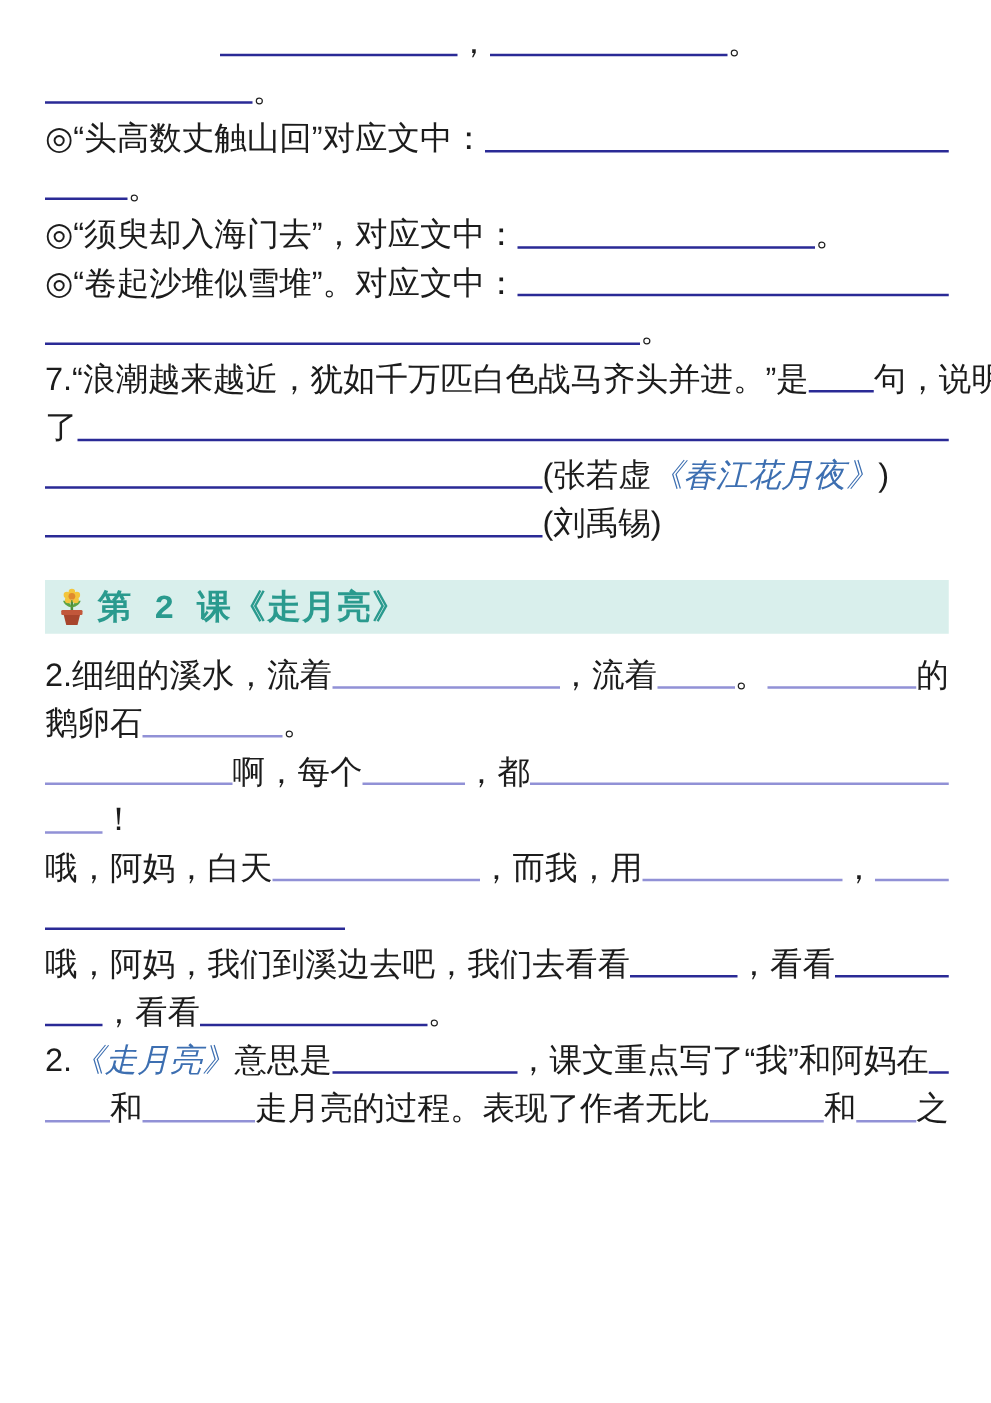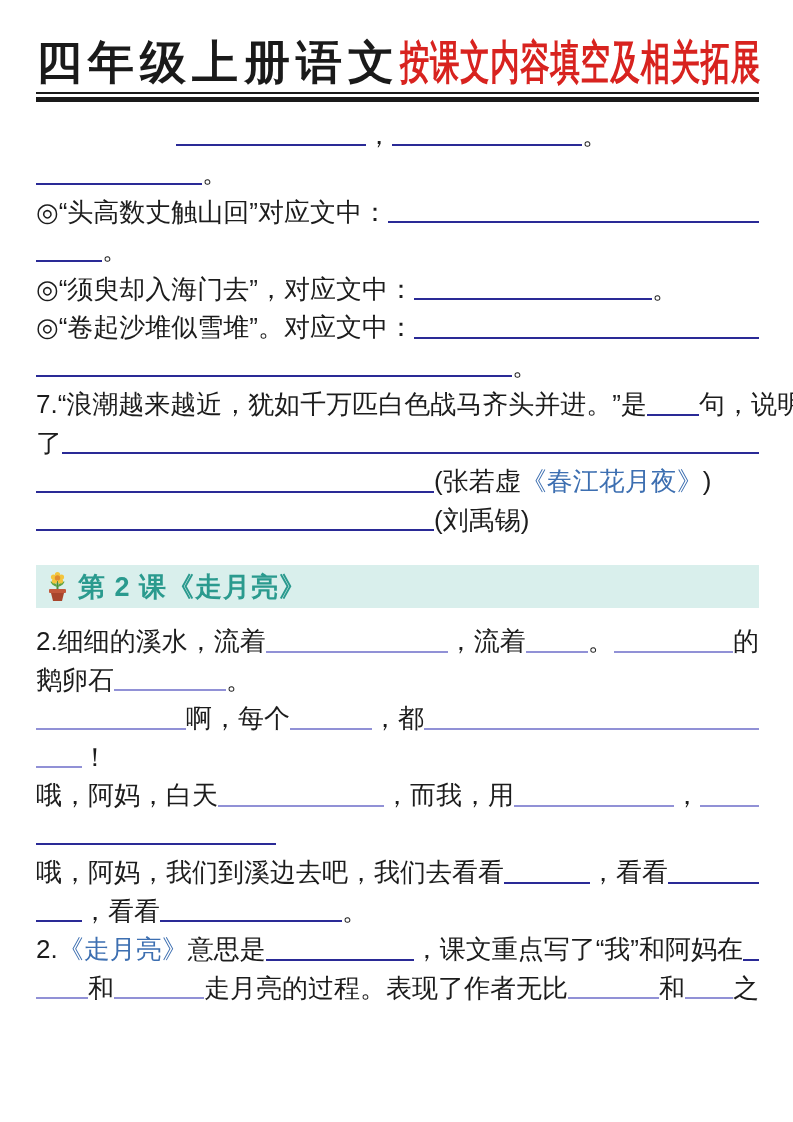--- a/index.html
+++ b/index.html
@@ -28,42 +28,38 @@
   .t-red{
     font-size:46px;color:var(--red);display:inline-block;
     width:552px;margin-right:-198px;
     transform:scaleX(0.64);transform-origin:0 100%;
     letter-spacing:1px;
   }
   .title-rule{height:4px;border-top:3px solid #1a1a1a;border-bottom:2px solid #1a1a1a;margin-top:3px;}
   .lines{margin-top:14px;}
   .line{display:flex;align-items:flex-end;line-height:38.5px;min-height:38.5px;}
   .txt{white-space:pre;flex:0 0 auto;}
-  .ref{white-space:pre;flex:0 0 auto;color:var(--ref-blue);}
+  .ref{white-space:pre;flex:0 0 auto;color:var(--ref-blue);font-style:italic;}
   .spacer{flex:0 0 auto;height:0;}
   .blank{flex:0 0 auto;height:0;border-bottom:2px solid var(--blank-dark);margin-bottom:8px;}
   .line.lt .blank{border-bottom-color:var(--blank-light);}
   .blank.flex{flex:1 1 40px;}
   .section-bar{
     margin-top:26px;margin-bottom:8px;height:43px;
     background:var(--teal-bg);display:flex;align-items:center;
     padding-left:8px;
   }
-  .section-bar .label{color:var(--teal);font-weight:bold;font-size:27px;letter-spacing:1px;}
+  .section-bar .label{color:var(--teal);font-weight:bold;font-size:27px;letter-spacing:1px;font-family:Liberation Mono, monospace;}
   .plant{width:27px;height:31px;margin-right:7px;flex:0 0 auto;}
 </style>
 </head>
 <body>
 
 <div class="page">
 
-  <div class="title-wrap">
-    <div class="title-line"><span class="t-black">四年级上册语文</span><span class="t-red">按课文内容填空及相关拓展</span></div>
-    <div class="title-rule"></div>
-  </div>
 
   <div class="lines" id="section1-lines">
       <div class="line">
         <span class="spacer" style="width: 140px;"></span>
         <span class="blank" style="width: 190px;"></span>
         <span class="txt">，</span>
         <span class="blank" style="width: 190px;"></span>
         <span class="txt">。</span>
       </div>
       <div class="line">

